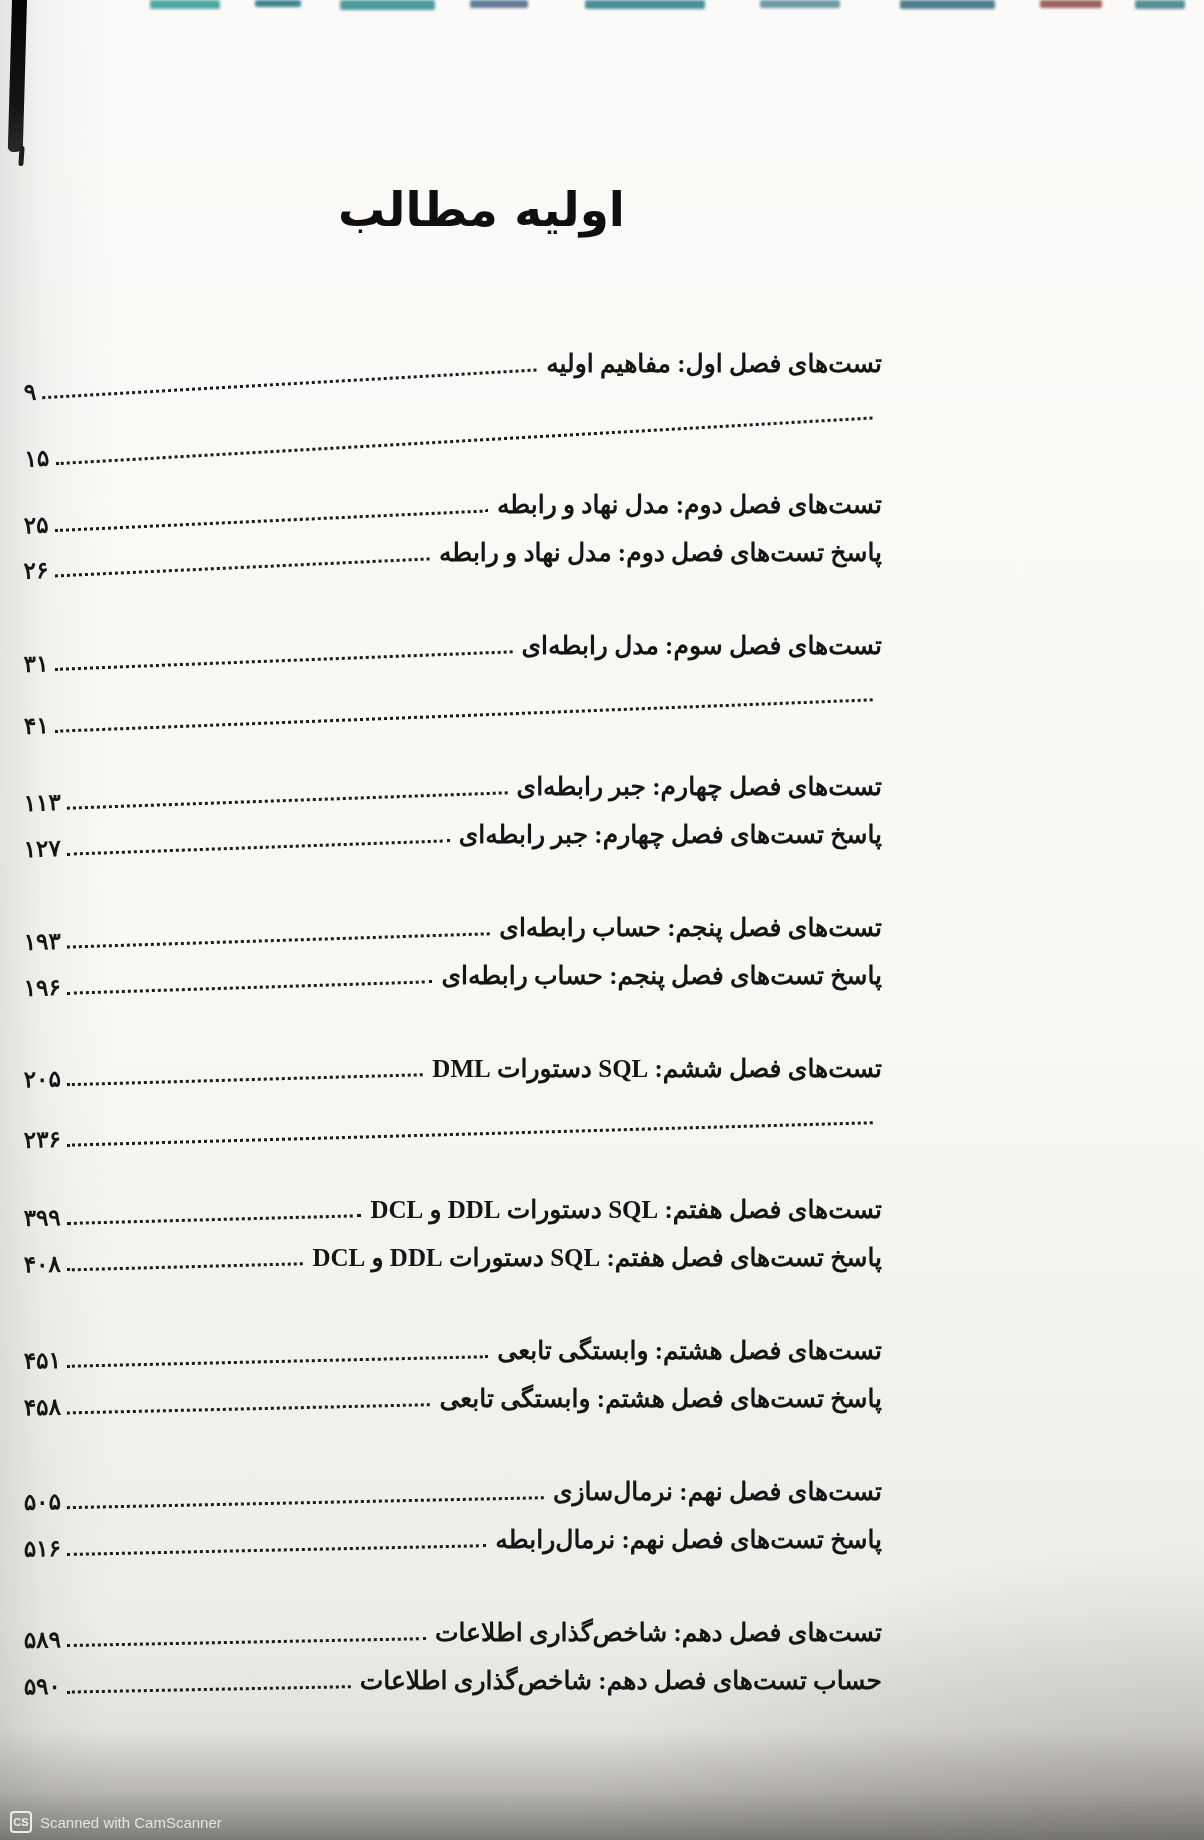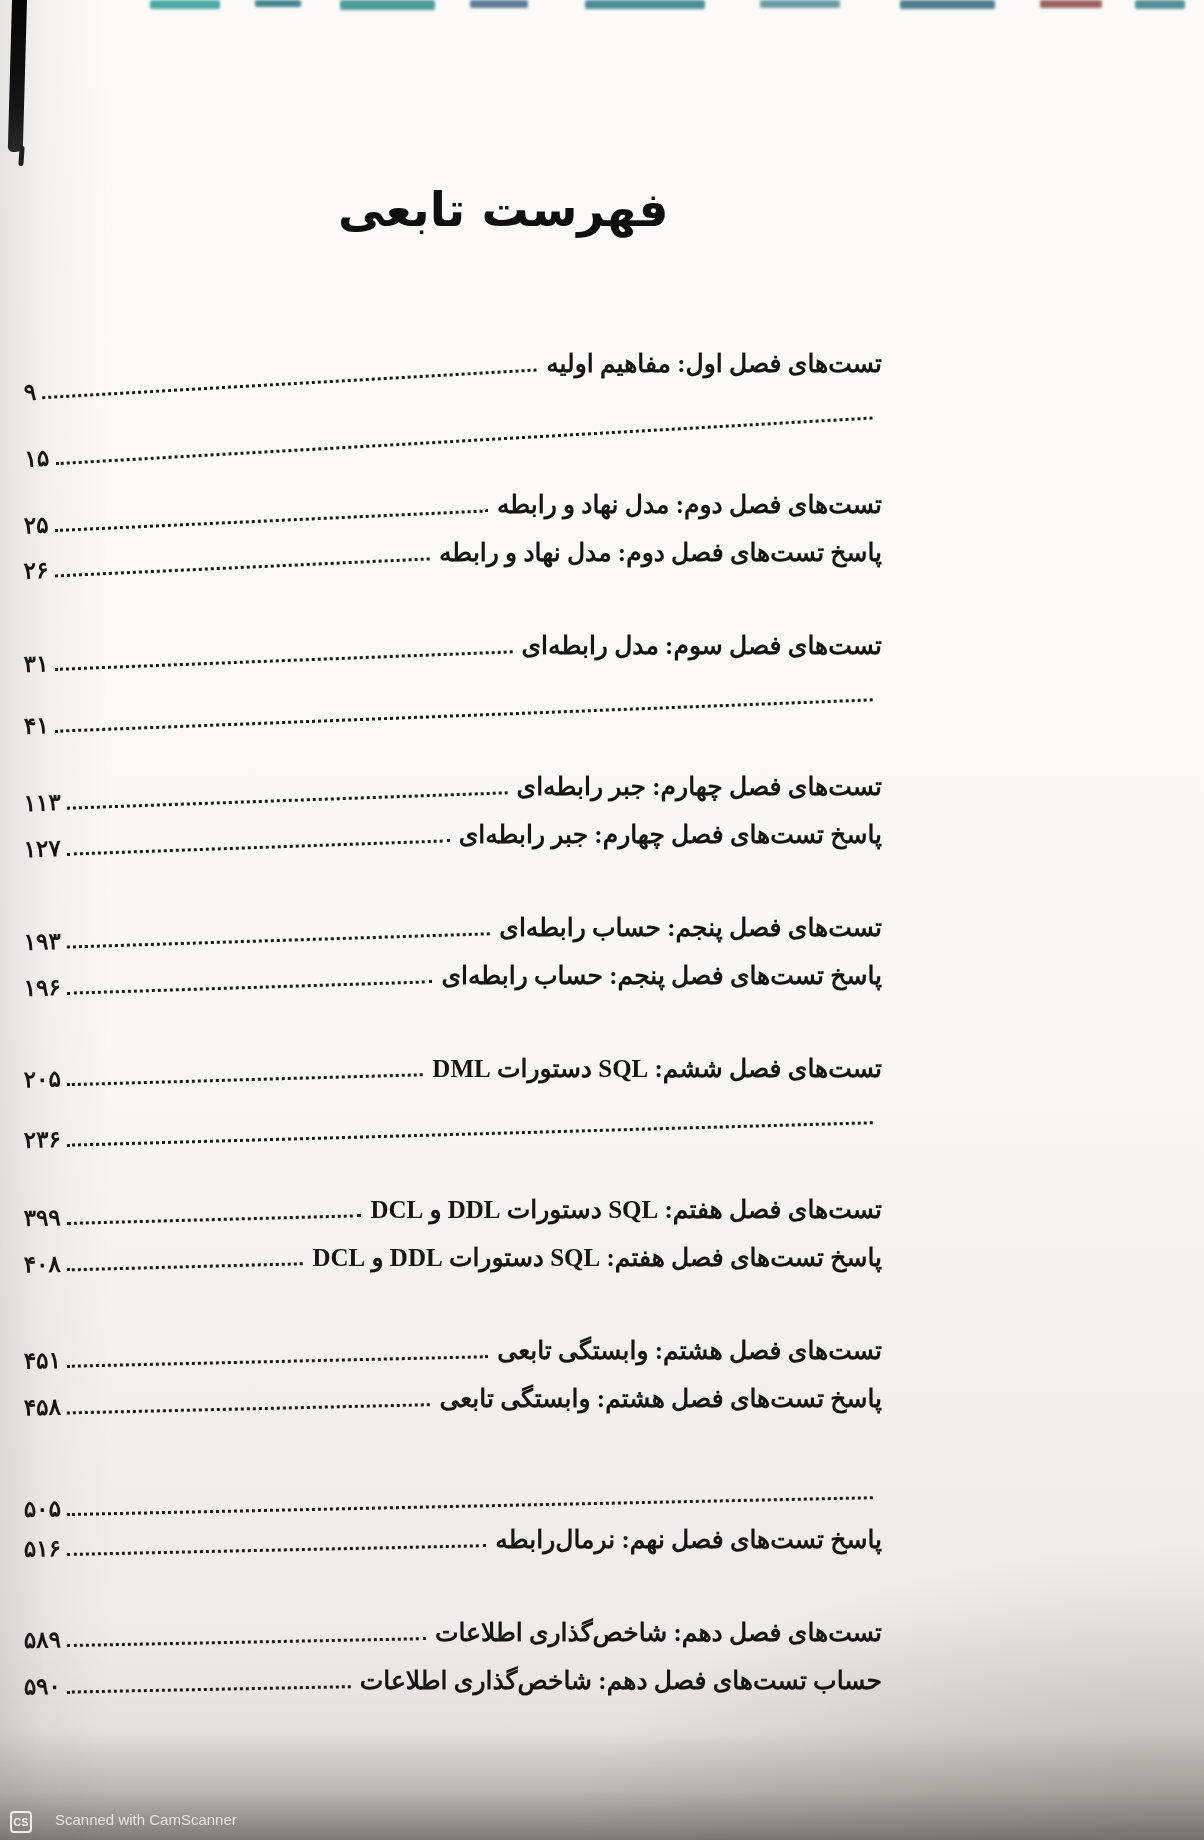--- a/index.html
+++ b/index.html
@@ -76,21 +76,21 @@
   .warp-9  .toc-tail { transform:rotate(-1.2deg); }
   .warp-10 .toc-tail { transform:rotate(-1.1deg); }
 
   
   .footer-shade {
     position:absolute; left:0; right:0; bottom:0; height:110px;
     background:linear-gradient(180deg, rgba(120,117,112,0) 0%, rgba(120,117,112,0.35) 55%, rgba(95,93,90,0.75) 100%);
   }
   .footer {
     position:absolute; left:10px; bottom:7px;
-    display:flex; align-items:flex-start; gap:23px;
+    display:flex; align-items:center; gap:8px;
     font-family:"Liberation Sans", sans-serif;
   }
   .cs-badge {
     width:22px; height:22px; box-sizing:border-box;
     border:2px solid #ececea; border-radius:4px;
     color:#ececea; font-size:11px; font-weight:bold;
     display:flex; align-items:center; justify-content:center;
   }
   .cs-text { color:#e3e2df; font-size:15px; }
 </style>
@@ -104,21 +104,21 @@
   <div class="chip c1"></div>
   <div class="chip c2"></div>
   <div class="chip c3"></div>
   <div class="chip c4"></div>
   <div class="chip c5"></div>
   <div class="chip c6"></div>
   <div class="chip c7"></div>
   <div class="chip c8"></div>
   <div class="chip c9"></div>
 
-  <div class="title">فهرست تابعی</div>
+  <div class="title">اولیه مطالب</div>
 
   <div class="toc">
 
     <div class="toc-group warp-1">
       <div class="toc-row">
         <span class="toc-label">تست‌های فصل اول: مفاهیم اولیه</span>
         <span class="toc-tail">
             <span class="toc-dots"></span>
             <span class="toc-page">۹</span>
           </span>
@@ -243,20 +243,21 @@
         <span class="toc-label">پاسخ تست‌های فصل هشتم: وابستگی تابعی</span>
         <span class="toc-tail">
             <span class="toc-dots"></span>
             <span class="toc-page">۴۵۸</span>
           </span>
       </div>
     </div>
 
     <div class="toc-group warp-9">
       <div class="toc-row">
+        <span class="toc-label">تست‌های فصل نهم: نرمال‌سازی</span>
         <span class="toc-tail">
             <span class="toc-dots"></span>
             <span class="toc-page">۵۰۵</span>
           </span>
       </div>
       <div class="toc-row">
         <span class="toc-label">پاسخ تست‌های فصل نهم: نرمال‌رابطه</span>
         <span class="toc-tail">
             <span class="toc-dots"></span>
             <span class="toc-page">۵۱۶</span>

